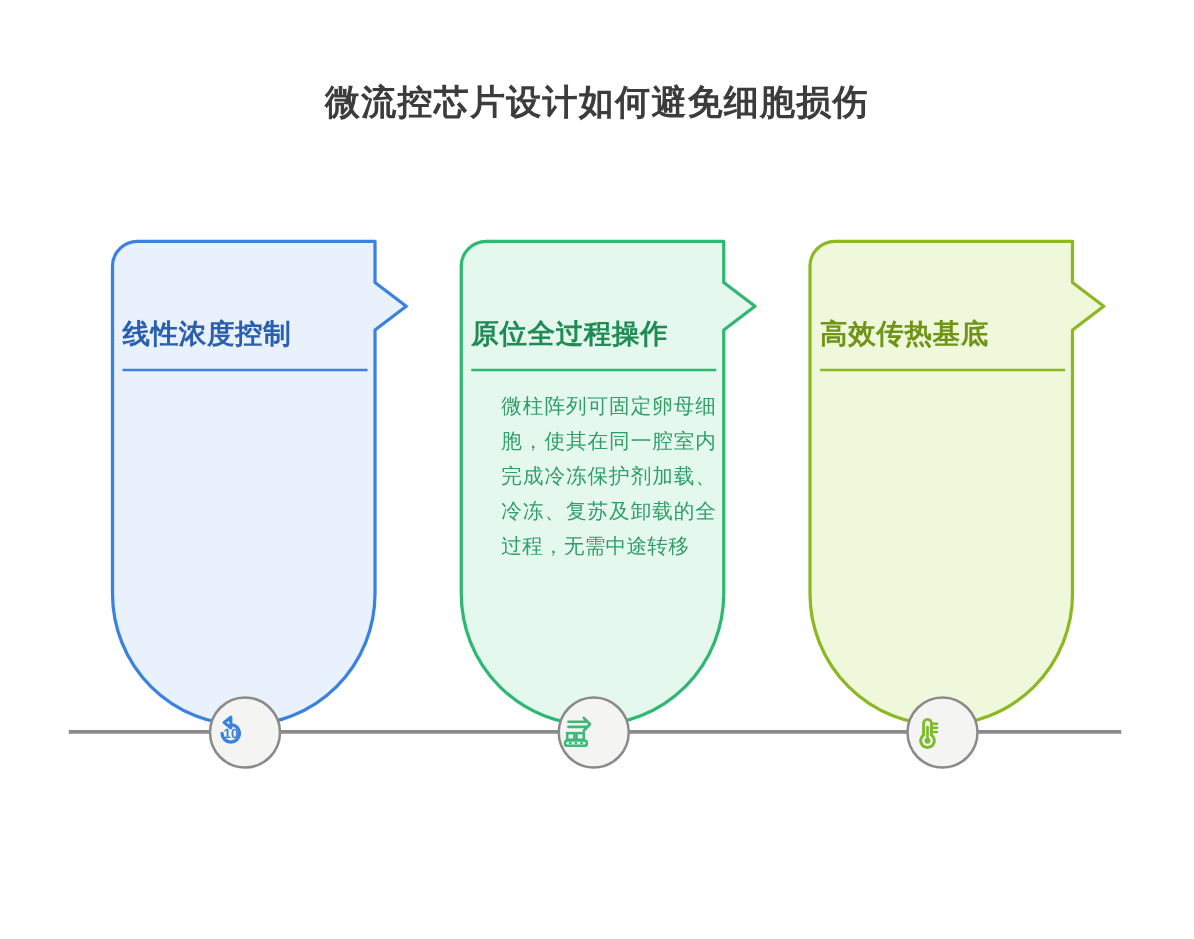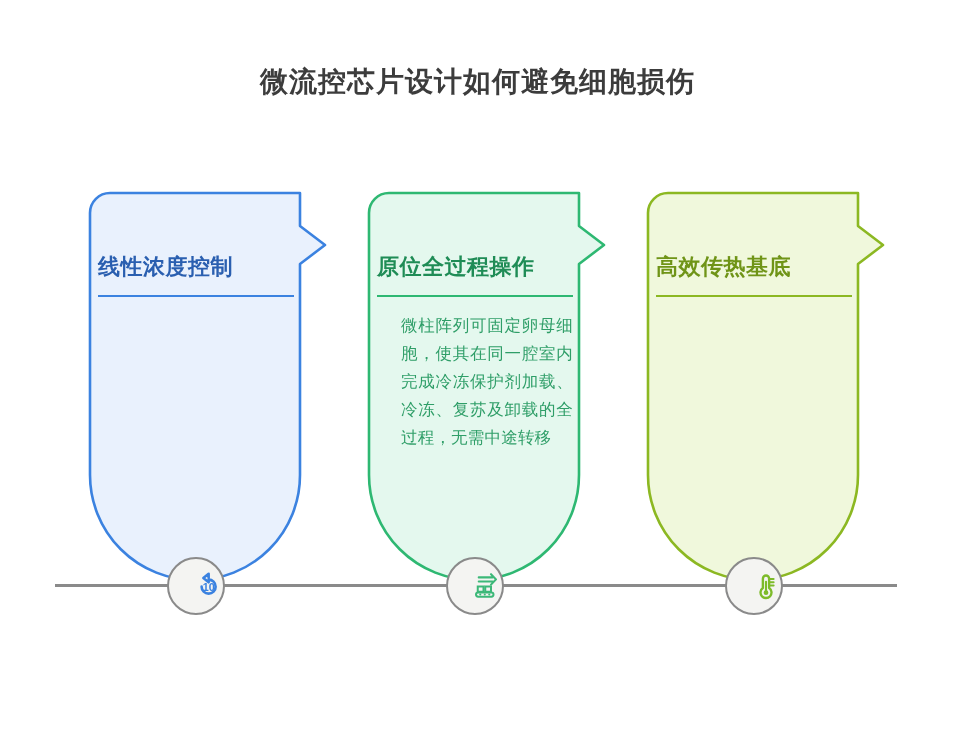--- a/index.html
+++ b/index.html
@@ -90,21 +90,21 @@
   .node {
     position: absolute;
     width: 58px;
     height: 58px;
     border-radius: 50%;
     background: #f4f4f2;
     border: 2.5px solid #8a8a8a;
     box-sizing: border-box;
     display: flex;
     align-items: center;
-    justify-content: flex-end;
+    justify-content: flex-start;
   }
   .node.n0 { left: 167px; top: 557px; }
   .node.n1 { left: 446px; top: 557px; }
   .node.n2 { left: 725px; top: 557px; }
   .node svg { display: block; }
 </style>
 </head>
 <body style="background: rgb(255, 255, 255);">
 
 <div id="infographic">

